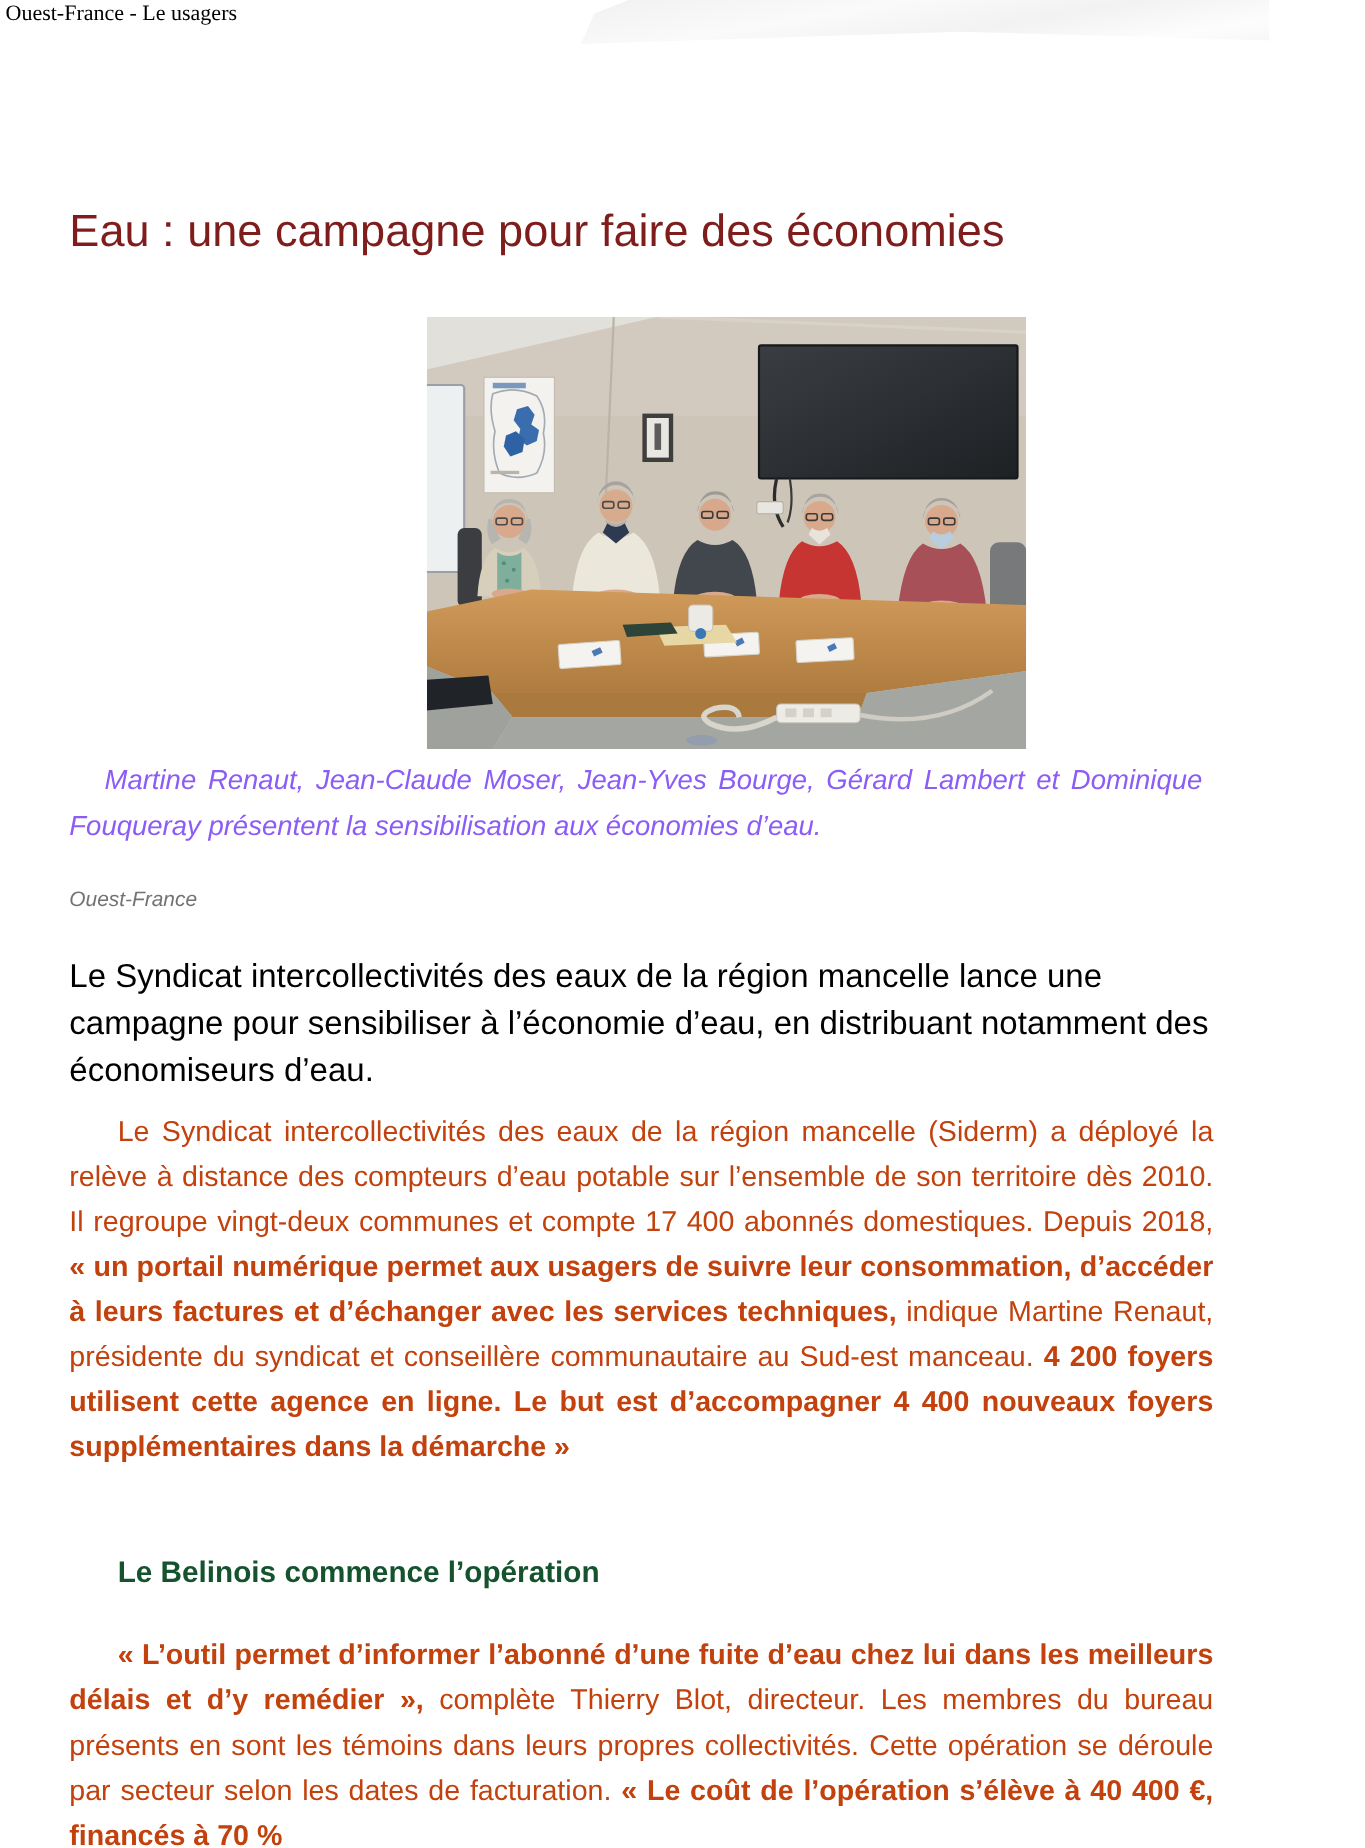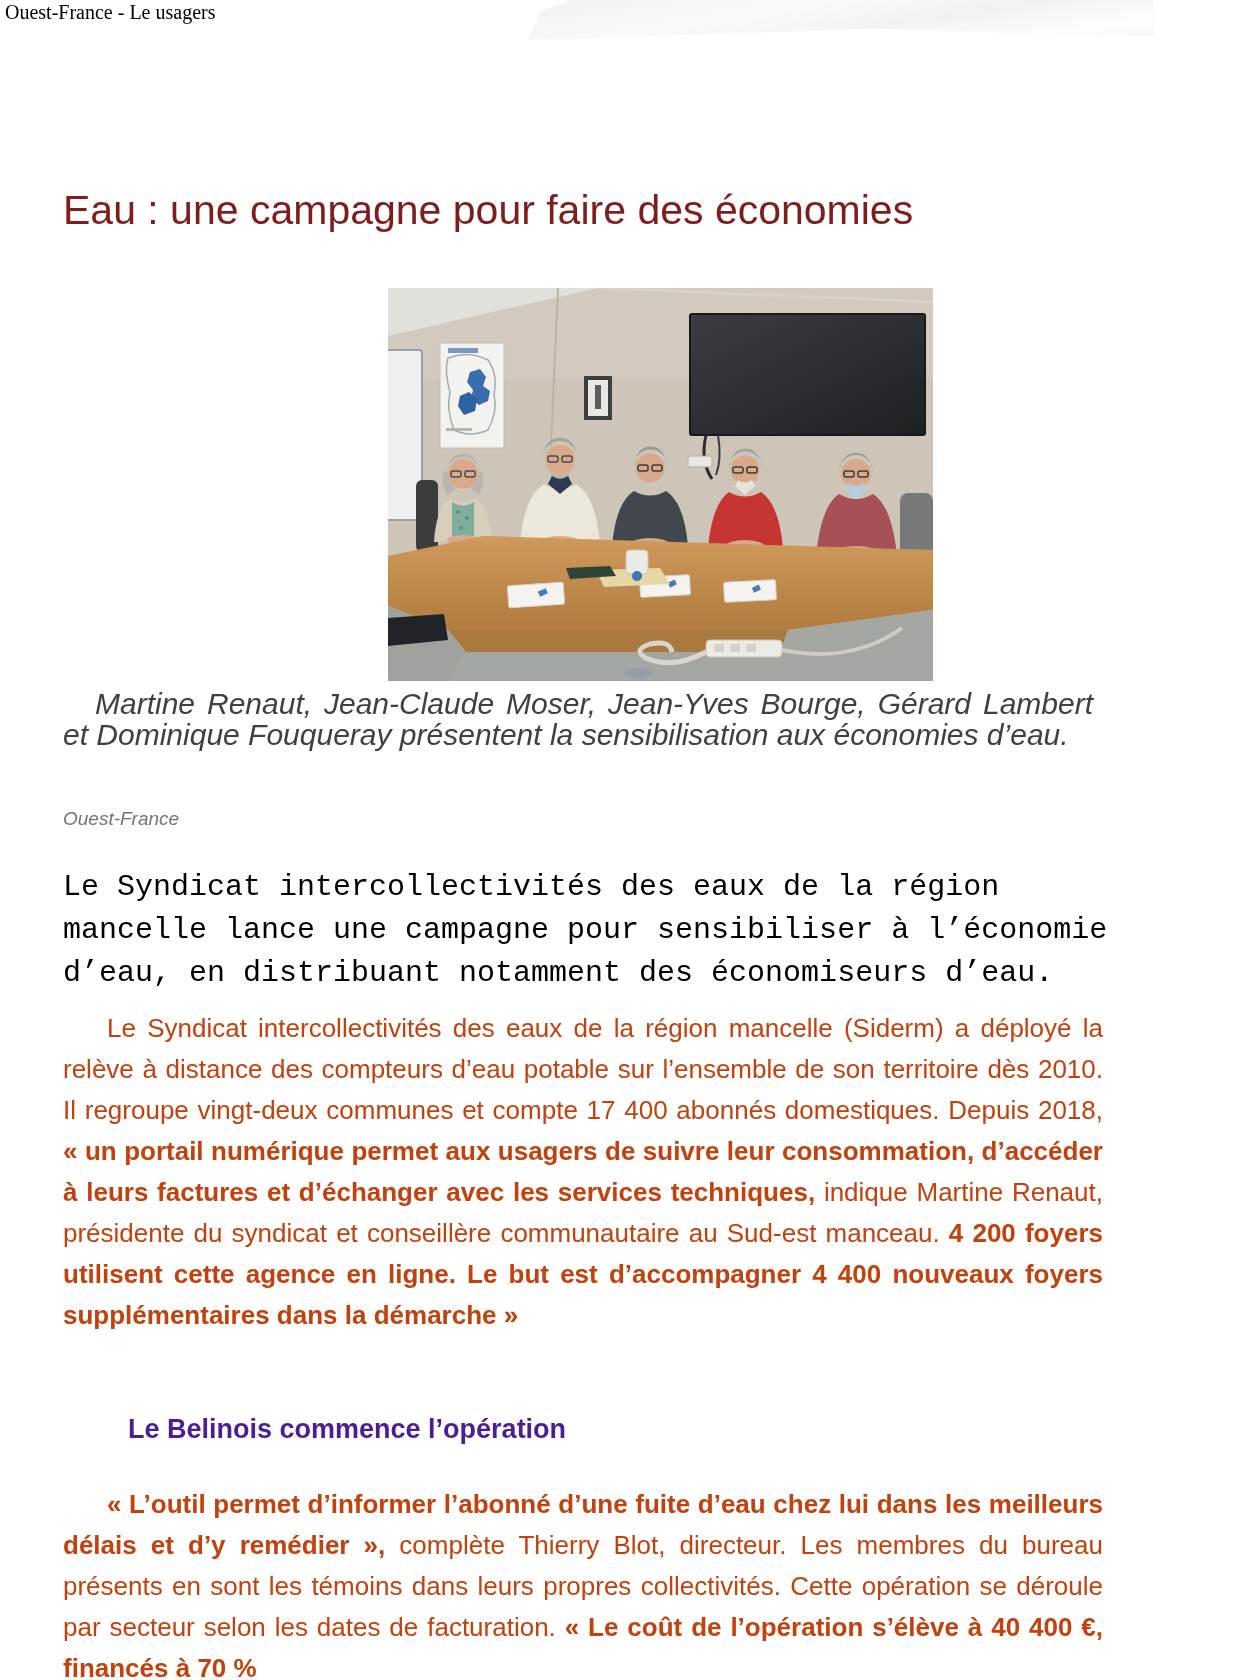--- a/index.html
+++ b/index.html
@@ -25,41 +25,41 @@
     position: absolute; left: 63px; top: 160px; width: 1100px;
     font-size: 41px; font-weight: 400; color: #7f1d1d;
   }
   .photo-figure {
     position: absolute; left: 348px; top: 272px; width: 545px; height: 393px;
     overflow: hidden;
   }
   .photo-figure svg { display: block; }
   .photo-caption {
     position: absolute; left: 63px; top: 688px; width: 1030px;
-    font-size: 30px; line-height: 31px; font-style: italic;
-    text-align: justify; text-indent: 32px; color: #404040;
+    font-size: 25px; line-height: 42px; font-style: italic;
+    text-align: justify; text-indent: 32px; color: #8b5cf6;
   }
   .photo-credit {
     position: absolute; left: 63px; top: 808px;
     font-size: 19px; font-style: italic; color: #737373;
   }
   .lead-paragraph {
     position: absolute; left: 63px; top: 836px; width: 1045px;
-    font-size: 30px; line-height: 43px; color: #000; font-family: Liberation Mono, monospace;
+    font-size: 30px; line-height: 43px; color: #000;
   }
   .body-paragraph {
     position: absolute; left: 63px; width: 1040px;
     font-size: 26px; line-height: 41px;
     text-align: justify; text-indent: 44px; color: #c2410c;
   }
   .para-1 { top: 982px; }
   .para-2 { top: 1458px; }
   .sub-heading {
     position: absolute; left: 107px; top: 1392px;
-    font-size: 27px; font-weight: 700; color: #4c1d95; margin-left: 21px;
+    font-size: 27px; font-weight: 700; color: #14532d;
   }
 </style>
 </head>
 <body>
 
 <div class="masthead">Ouest-France - Le usagers</div>
 
 <div class="top-banner"></div>
 
 <h1 class="article-title">Eau : une campagne pour faire des économies</h1>

